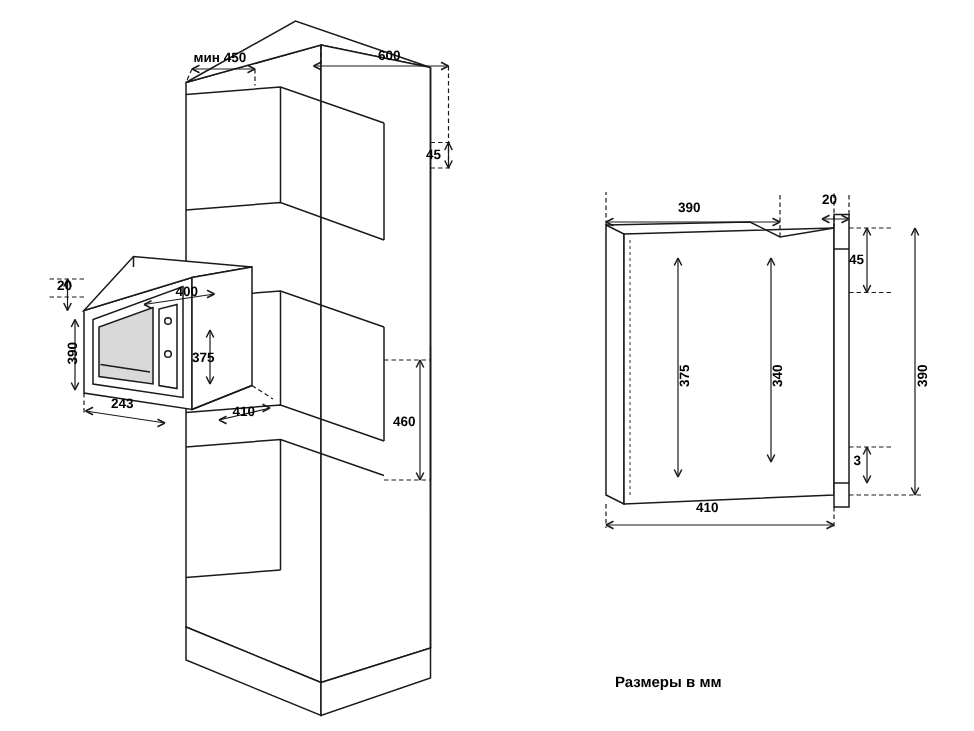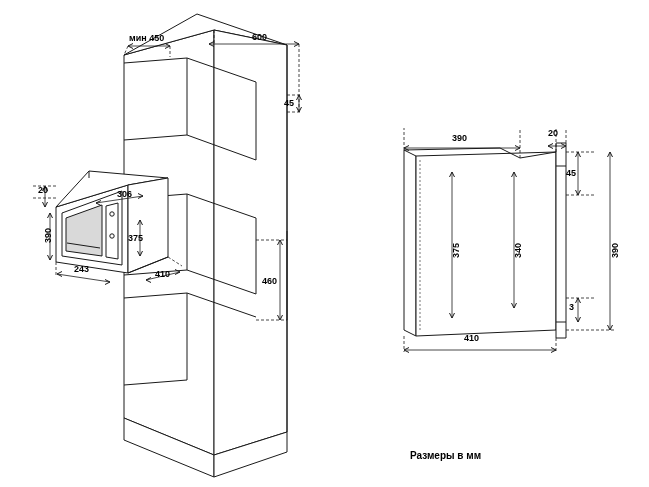--- a/index.html
+++ b/index.html
@@ -224,21 +224,21 @@
         <path d="M556 338 L556 352" stroke-dasharray="3,2"></path>
       </g>
 
     </g>
   </svg>
 
   <div class="dim-label" style="left:129px; top:34px;">мин 450</div>
   <div class="dim-label" style="left:252px; top:33px;">600</div>
   <div class="dim-label" style="left:284px; top:99px;">45</div>
   <div class="dim-label" style="left:38px; top:186px;">20</div>
-  <div class="dim-label" style="left:117px; top:190px;">306</div>
+  <div class="dim-label" style="left:117px; top:190px;">400</div>
   <div class="dim-label vert" style="left:44px; top:243px; transform: rotate(-90deg);">390</div>
   <div class="dim-label" style="left:128px; top:234px;">375</div>
   <div class="dim-label" style="left:74px; top:265px;">243</div>
   <div class="dim-label" style="left:155px; top:270px;">410</div>
   <div class="dim-label" style="left:262px; top:277px;">460</div>
 
   <div class="dim-label" style="left:452px; top:134px;">390</div>
   <div class="dim-label" style="left:548px; top:129px;">20</div>
   <div class="dim-label" style="left:566px; top:169px;">45</div>
   <div class="dim-label vert" style="left:452px; top:258px; transform: rotate(-90deg);">375</div>

